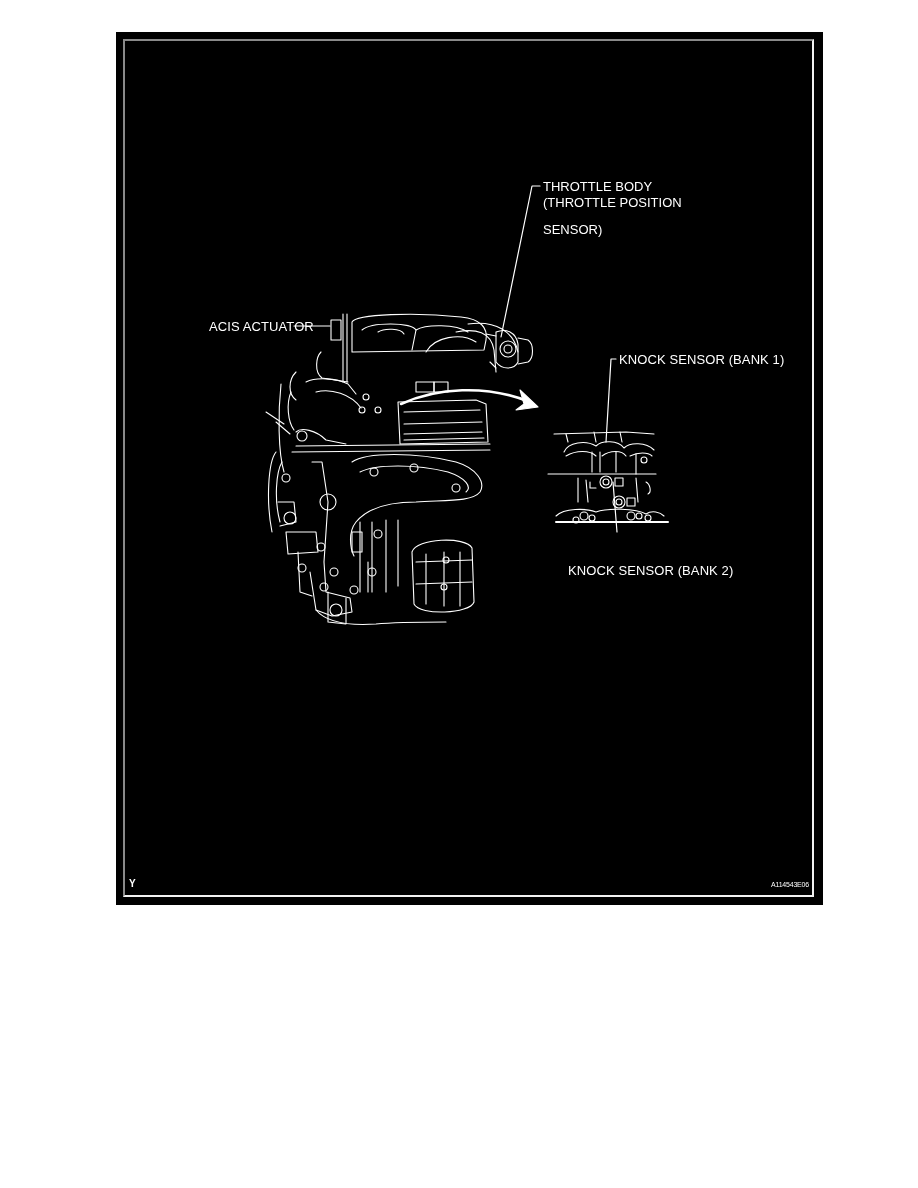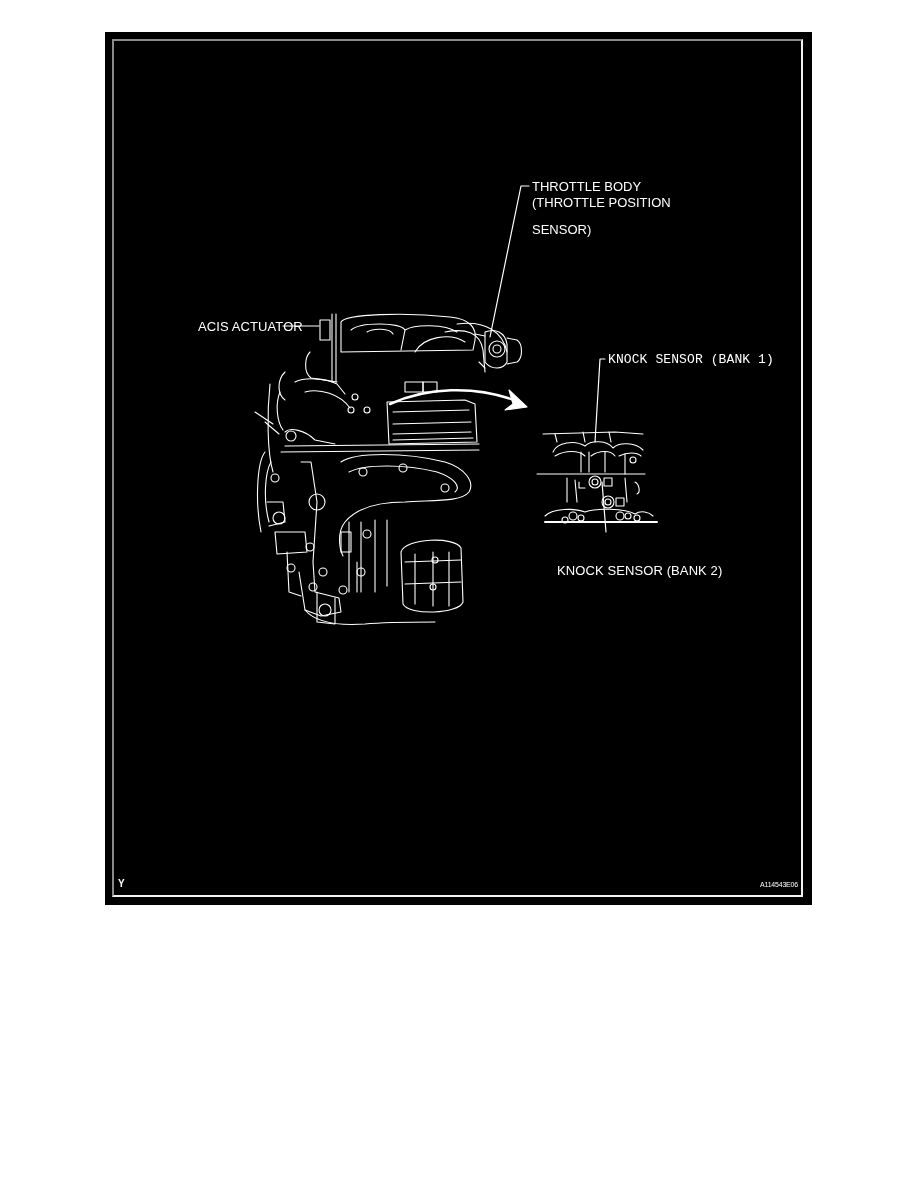--- a/index.html
+++ b/index.html
@@ -9,21 +9,21 @@
     }
     body {
       width: 918px;
       height: 1188px;
       position: relative;
       overflow: hidden;
       font-family: "Liberation Sans", sans-serif;
     }
     .figure-outer {
       position: absolute;
-      left: 105px;
+      left: 116px;
       top: 32px;
       width: 707px;
       height: 873px;
       background: #000000;
     }
     .figure-inner {
       position: absolute;
       left: 7px;
       top: 7px;
       width: 691px;
@@ -226,20 +226,20 @@
   </svg>
 
   <div class="label-block" style="left:427px; top:147px;">
     <span>THROTTLE BODY</span>
     <span>(THROTTLE POSITION</span>
     <span style="margin-top:11px;">SENSOR)</span>
   </div>
 
   <div class="label" style="left:67px; top:287px;margin-left:26px;">ACIS ACTUATOR</div>
 
-  <div class="label" style="left:503px; top:320px;font-family:Liberation Mono, monospace;">KNOCK SENSOR (BANK 1)</div>
+  <div class="label" style="left:503px; top:320px;">KNOCK SENSOR (BANK 1)</div>
 
   <div class="label" style="left:452px; top:499px;margin-top:32px;">KNOCK SENSOR (BANK 2)</div>
 
   <div class="corner-letter" style="left:13px; top:846px;">Y</div>
 
   <div class="corner-code" style="left:655px; top:849px;">A114543E06</div>
 </div>
 
 </body></html>

